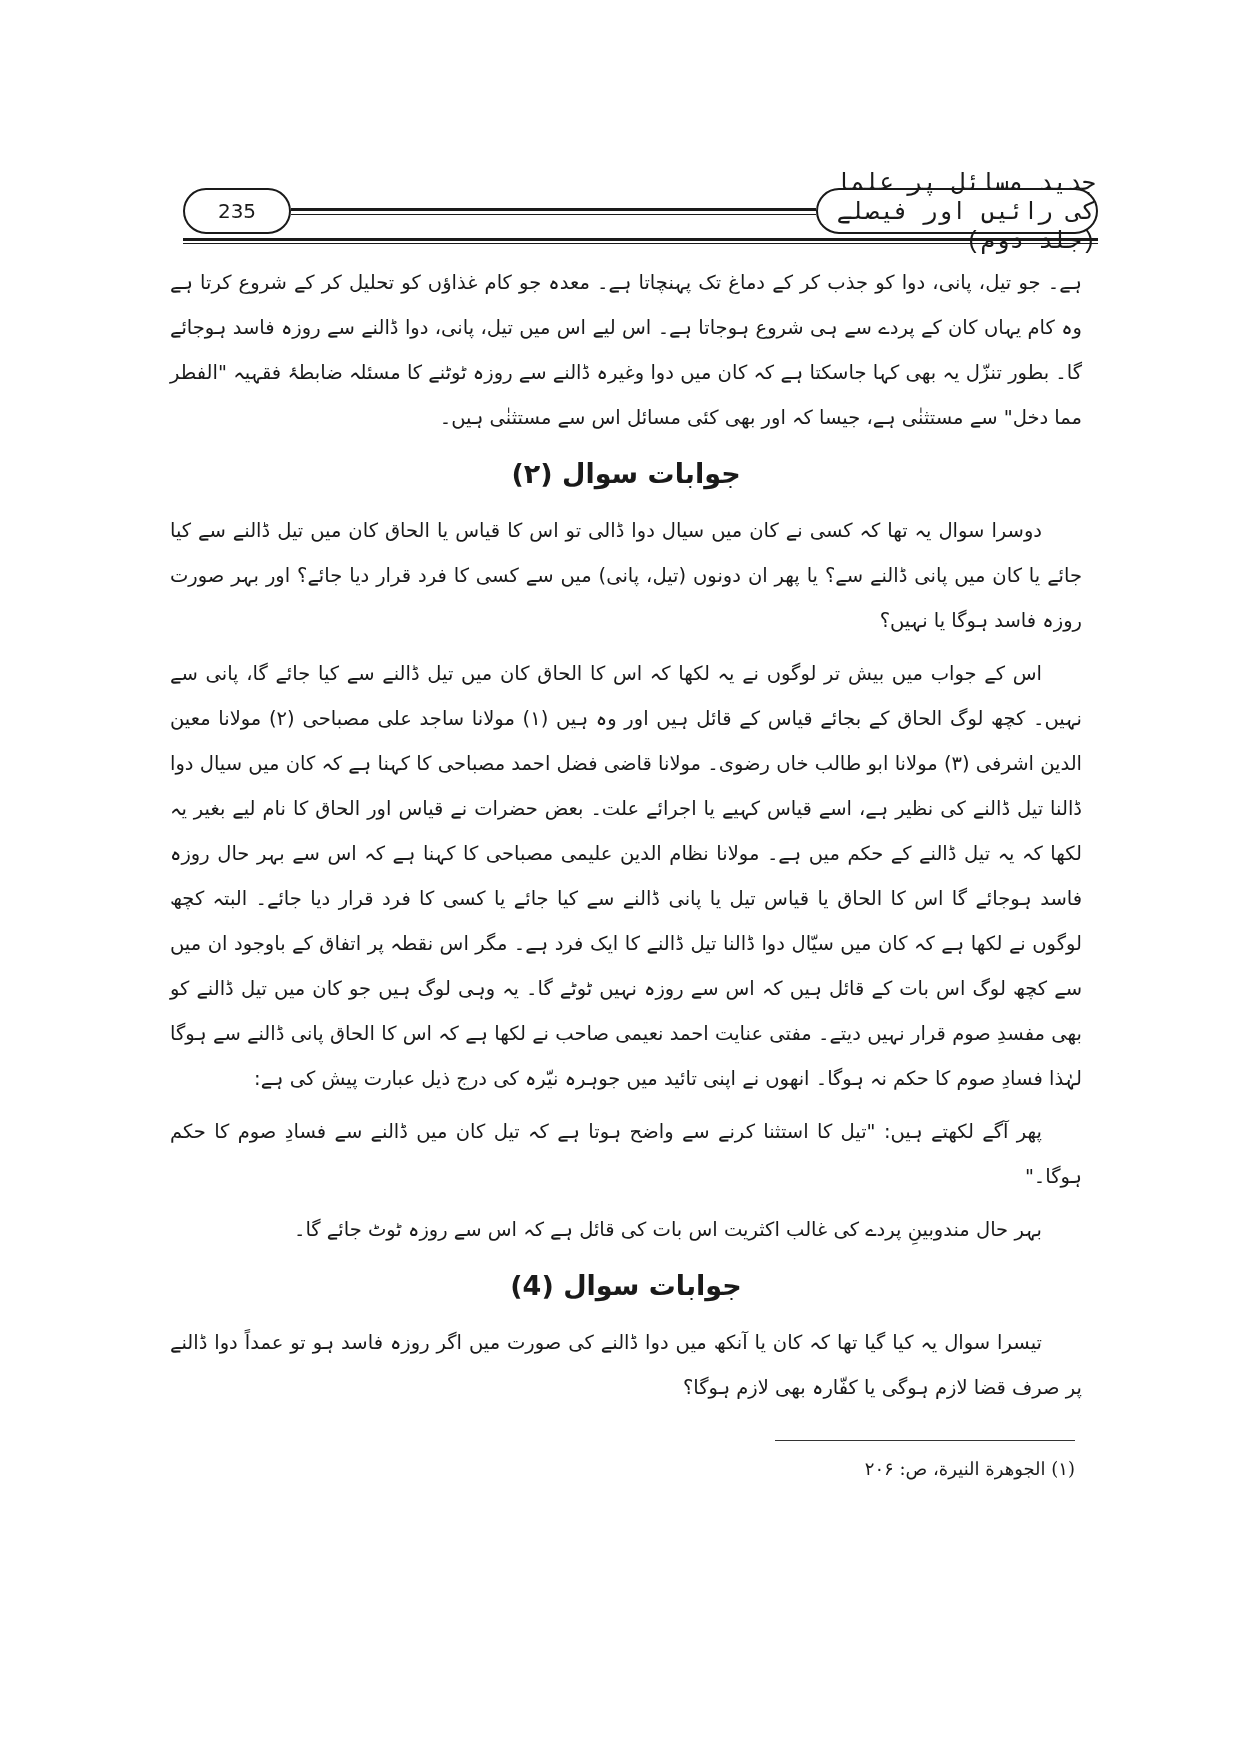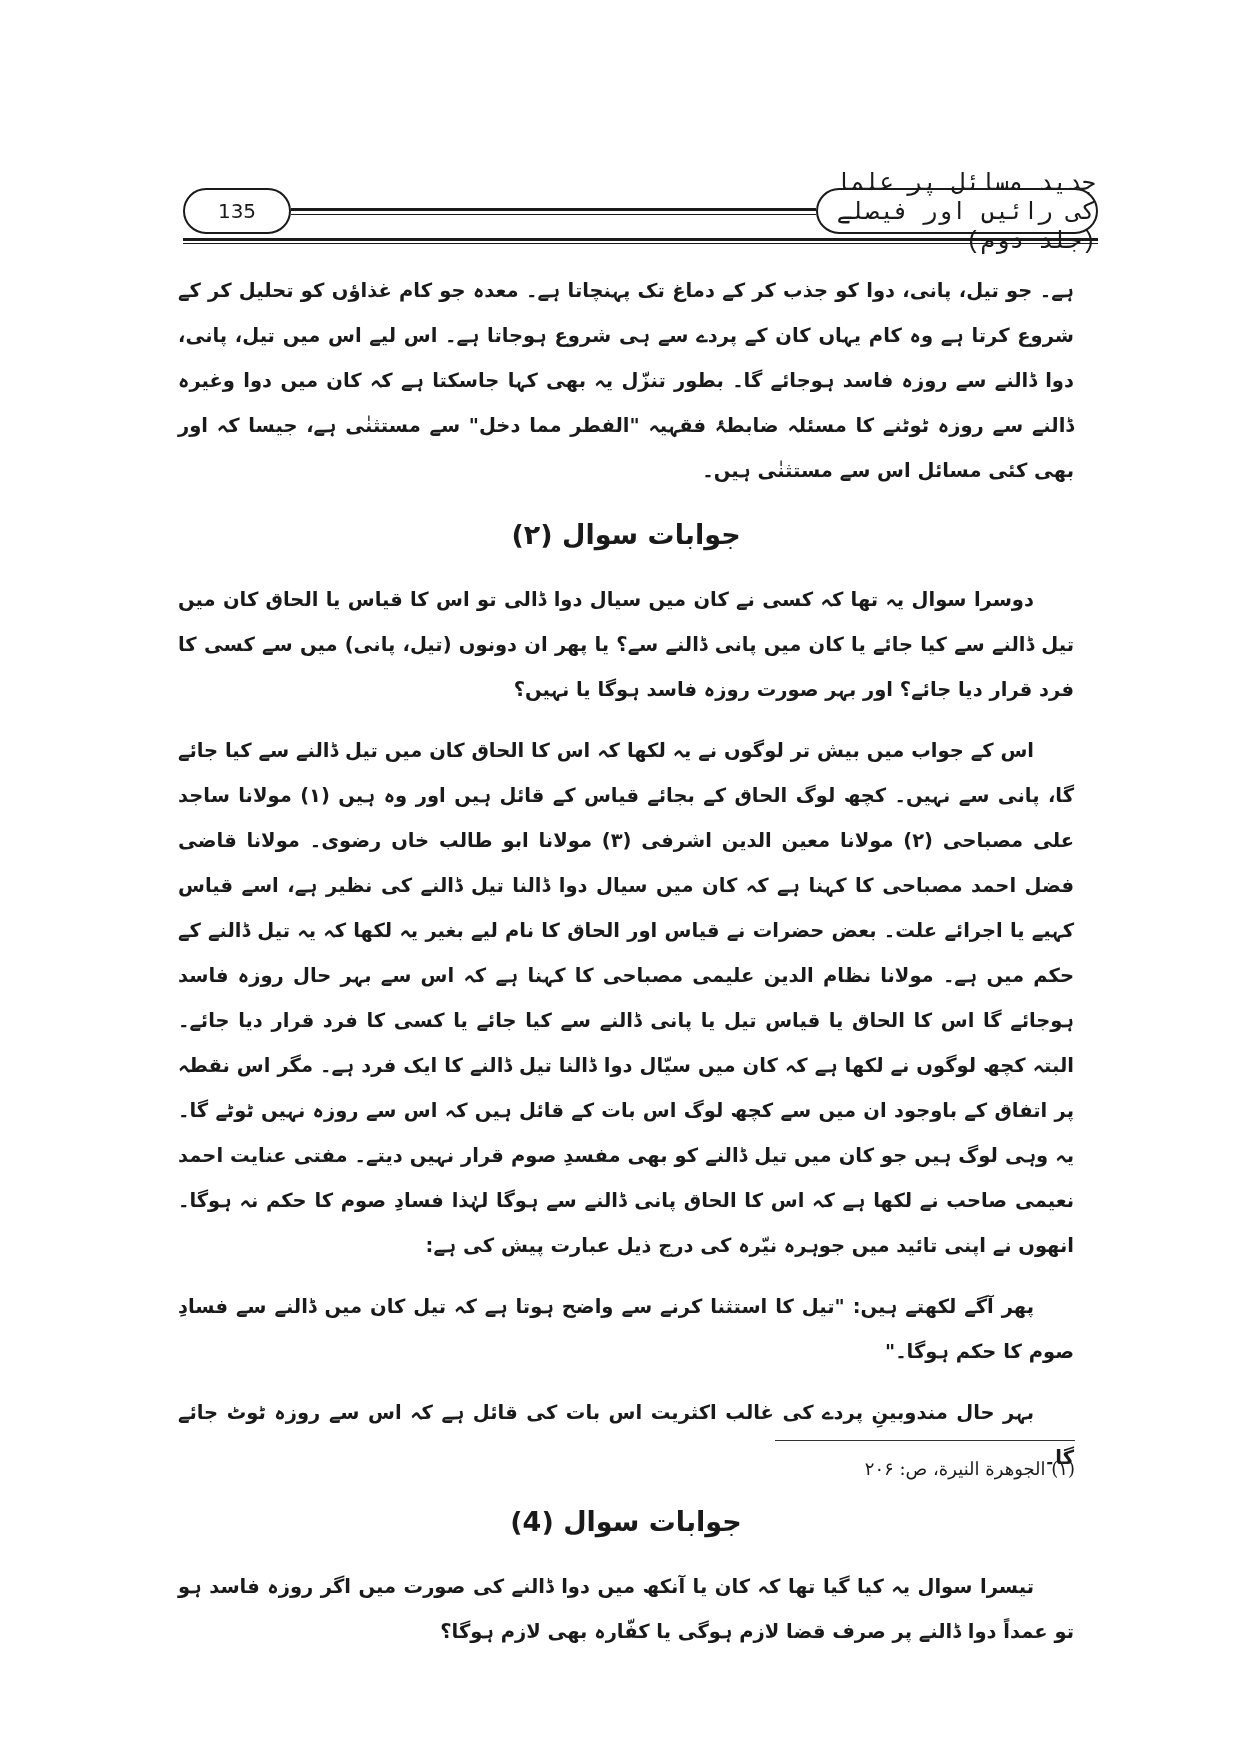--- a/index.html
+++ b/index.html
@@ -86,22 +86,21 @@
       left: 162px;
       top: 252px;
       width: 928px;
       direction: rtl;
       text-align: justify;
       font-size: 19.5px;
       line-height: 45px;
       font-family: "DejaVu Sans", sans-serif;
     }
     .content p {
-      margin: 16px;
-      font-weight: bold;
+      margin: 8px;
     }
     .content p.indent {
       text-indent: 40px;
     }
     .heading {
       text-align: center;
       font-size: 27px;
       font-weight: bold;
       line-height: 52px;
       margin: 0;
@@ -133,21 +132,21 @@
       font-size: 18px;
       font-family: "DejaVu Serif", serif;
     }
   </style>
 </head>
 <body>
 
 <div class="page">
 
   <div class="header">
-    <div class="page-num-box">135</div>
+    <div class="page-num-box">235</div>
     <div class="header-connector"></div>
     <div class="title-box">جدید مسائل پر علما کی رائیں اور فیصلے (جلد دوم)</div>
     <div class="header-rule"></div>
   </div>
 
   <div class="content">
     <p>ہے۔ جو تیل، پانی، دوا کو جذب کر کے دماغ تک پہنچاتا ہے۔ معدہ جو کام غذاؤں کو تحلیل کر کے شروع کرتا ہے وہ کام یہاں کان کے پردے سے ہی شروع ہوجاتا ہے۔ اس لیے اس میں تیل، پانی، دوا ڈالنے سے روزہ فاسد ہوجائے گا۔ بطور تنزّل یہ بھی کہا جاسکتا ہے کہ کان میں دوا وغیرہ ڈالنے سے روزہ ٹوٹنے کا مسئلہ ضابطۂ فقہیہ "الفطر مما دخل" سے مستثنٰی ہے، جیسا کہ اور بھی کئی مسائل اس سے مستثنٰی ہیں۔</p>
 
     <h2 class="heading">جوابات سوال (۲)</h2>
     <p class="indent">دوسرا سوال یہ تھا کہ کسی نے کان میں سیال دوا ڈالی تو اس کا قیاس یا الحاق کان میں تیل ڈالنے سے کیا جائے یا کان میں پانی ڈالنے سے؟ یا پھر ان دونوں (تیل، پانی) میں سے کسی کا فرد قرار دیا جائے؟ اور بہر صورت روزہ فاسد ہوگا یا نہیں؟</p>

